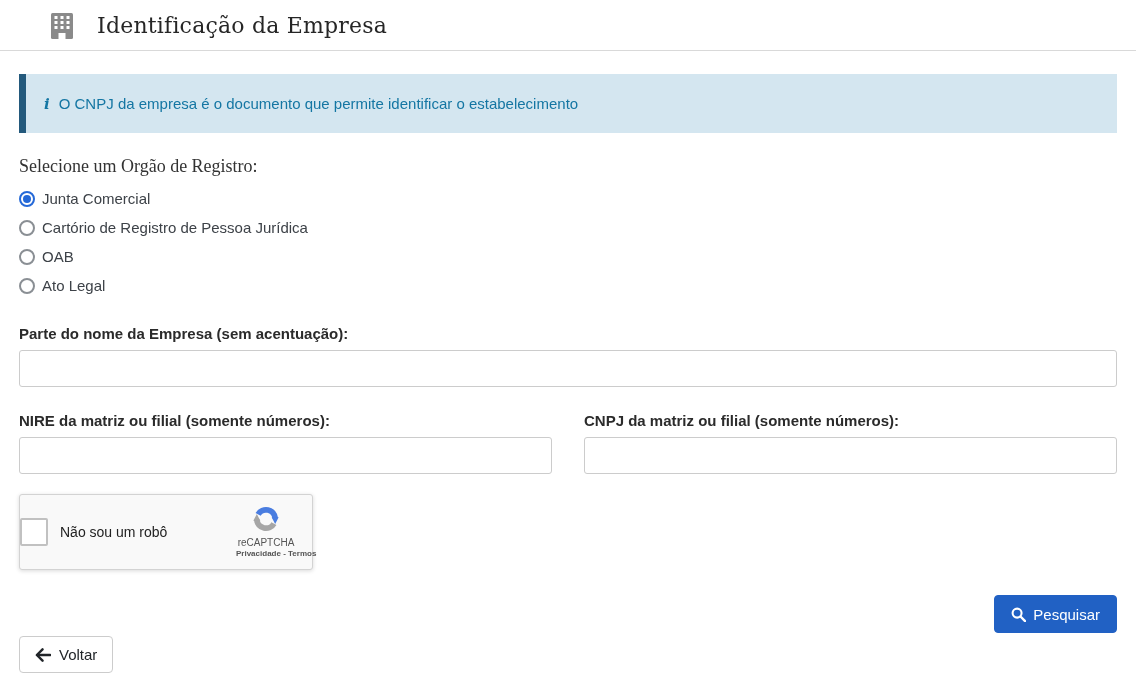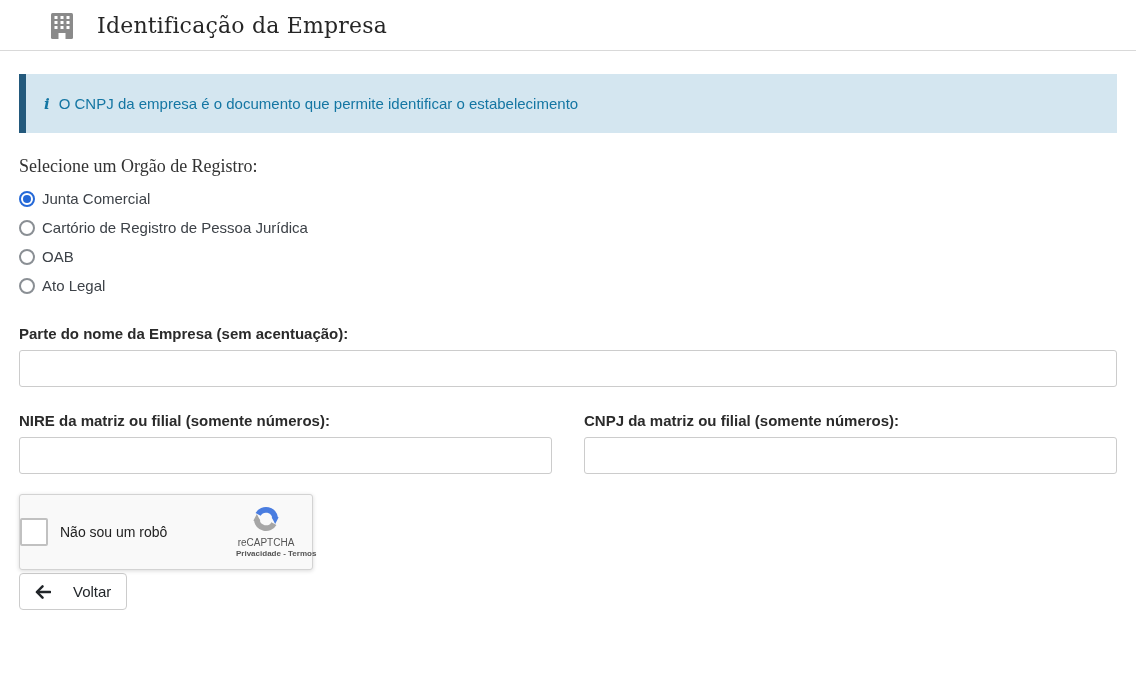--- a/index.html
+++ b/index.html
@@ -77,21 +77,21 @@
   .search-row { display: flex; justify-content: flex-end; margin-top: 25px; }
   .btn-search {
     height: 38px; padding: 0 16px; background: #2161c4; color: #fff;
     border: 1px solid #2161c4; border-radius: 4px; font-size: 15px;
     display: inline-flex; align-items: center; gap: 7px; cursor: pointer;
     font-family: "Liberation Sans", sans-serif;
   }
   .btn-back {
     margin-top: 3px; height: 37px; padding: 0 15px;
     background: #fff; border: 1px solid #cccccc; border-radius: 4px;
-    color: #212529; font-size: 15px; display: inline-flex; align-items: center; gap: 22px;
+    color: #212529; font-size: 15px; display: inline-flex; align-items: center; gap: 8px;
     cursor: pointer; font-family: "Liberation Sans", sans-serif;
   }
 </style>
 </head>
 <body>
 
 <div class="page">
 
   
   <div class="header">
@@ -171,20 +171,29 @@
       <div class="recaptcha-word">reCAPTCHA</div>
       <div class="recaptcha-links">
         <span>Privacidade</span>
         <span>-</span>
         <span>Termos</span>
       </div>
     </div>
   </div>
 
   
+  <div class="search-row">
+    <button class="btn-search">
+      <svg width="15" height="15" viewBox="0 0 16 16" aria-hidden="true">
+        <circle cx="6.5" cy="6.5" r="4.8" fill="none" stroke="#ffffff" stroke-width="2.2"></circle>
+        <line x1="10.4" y1="10.4" x2="15" y2="15" stroke="#ffffff" stroke-width="2.6" stroke-linecap="round"></line>
+      </svg>
+      <span>Pesquisar</span>
+    </button>
+  </div>
 
   
   <button class="btn-back">
     <svg width="16" height="14" viewBox="0 0 17 14" aria-hidden="true">
       <path d="M8 1 L2 7 L8 13" fill="none" stroke="#212529" stroke-width="2.6" stroke-linejoin="round" stroke-linecap="round"></path>
       <line x1="2.5" y1="7" x2="16" y2="7" stroke="#212529" stroke-width="2.6" stroke-linecap="round"></line>
     </svg>
     <span>Voltar</span>
   </button>
 

